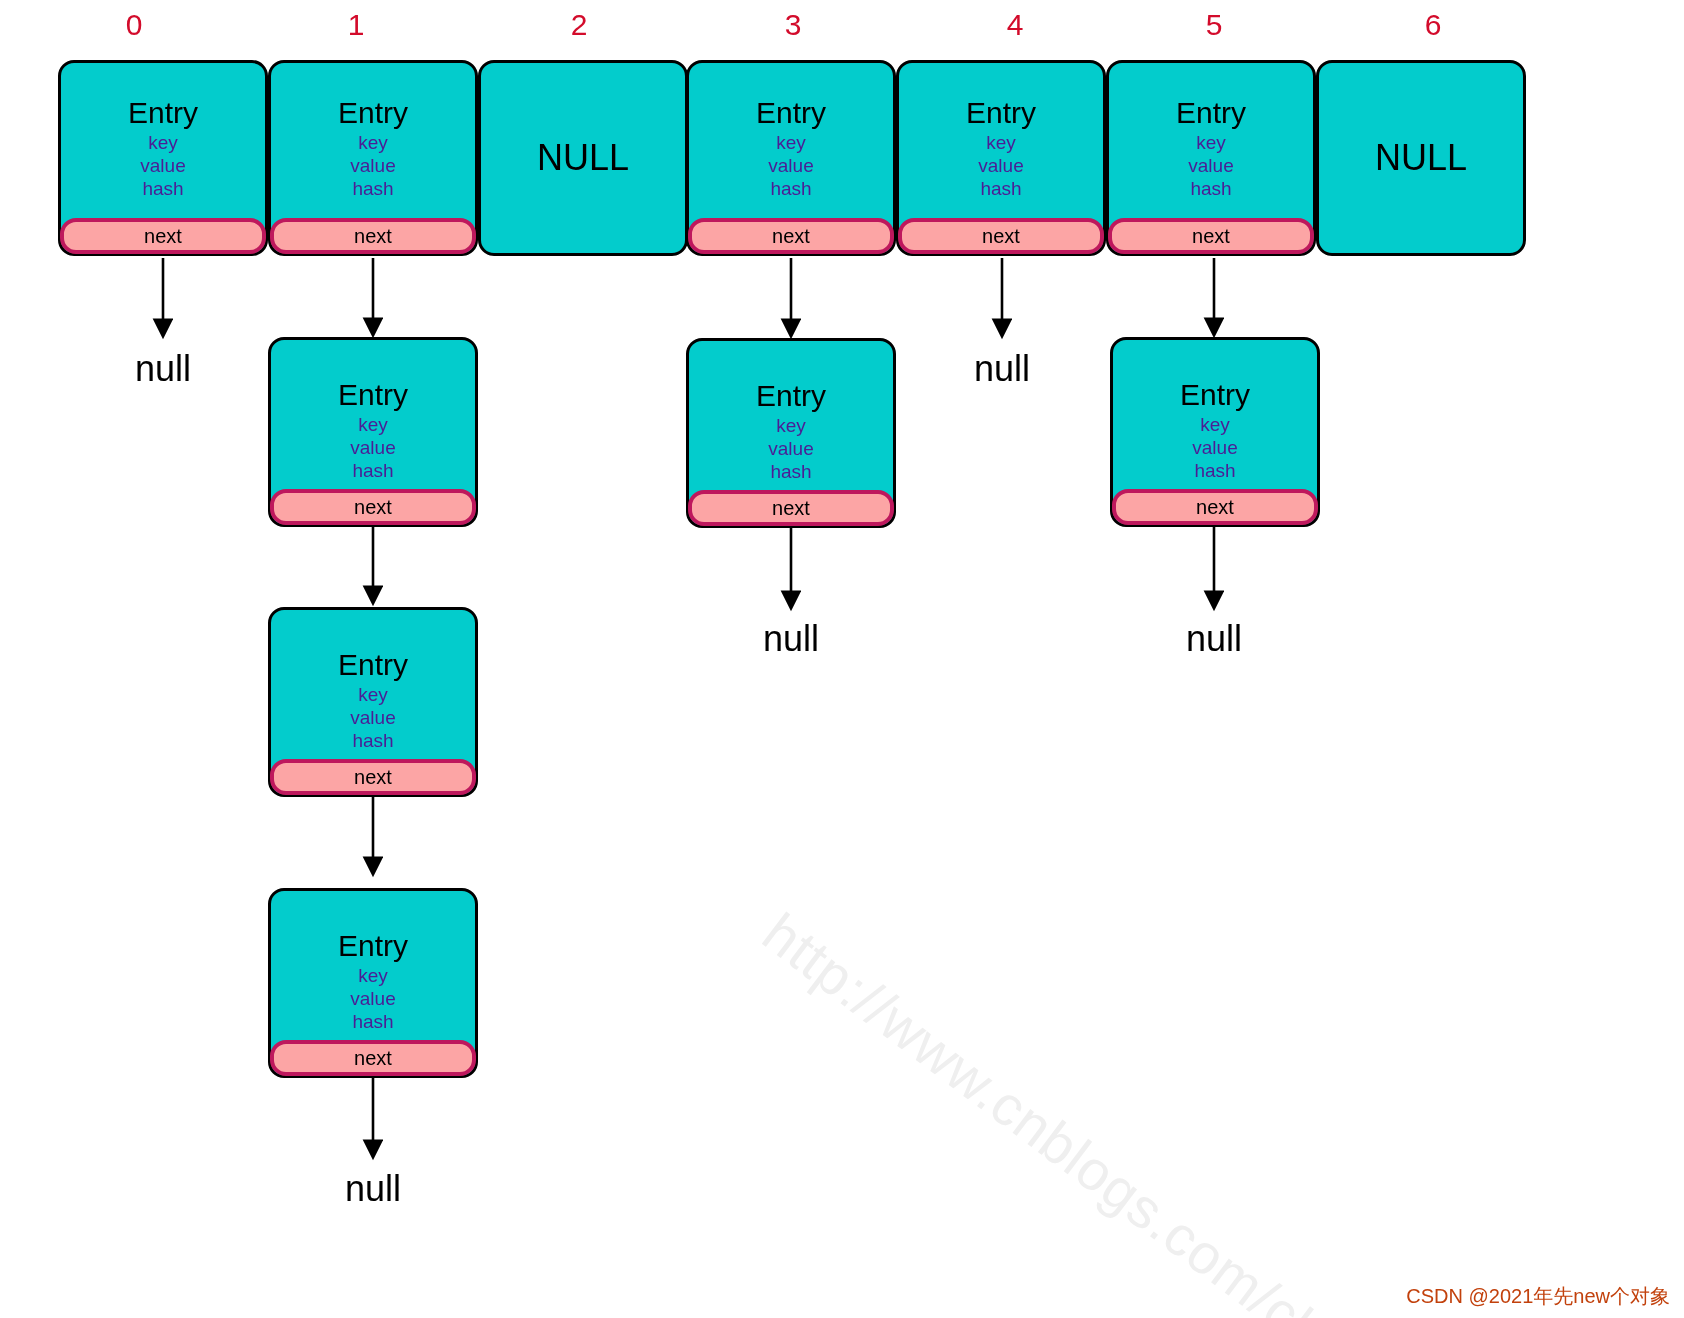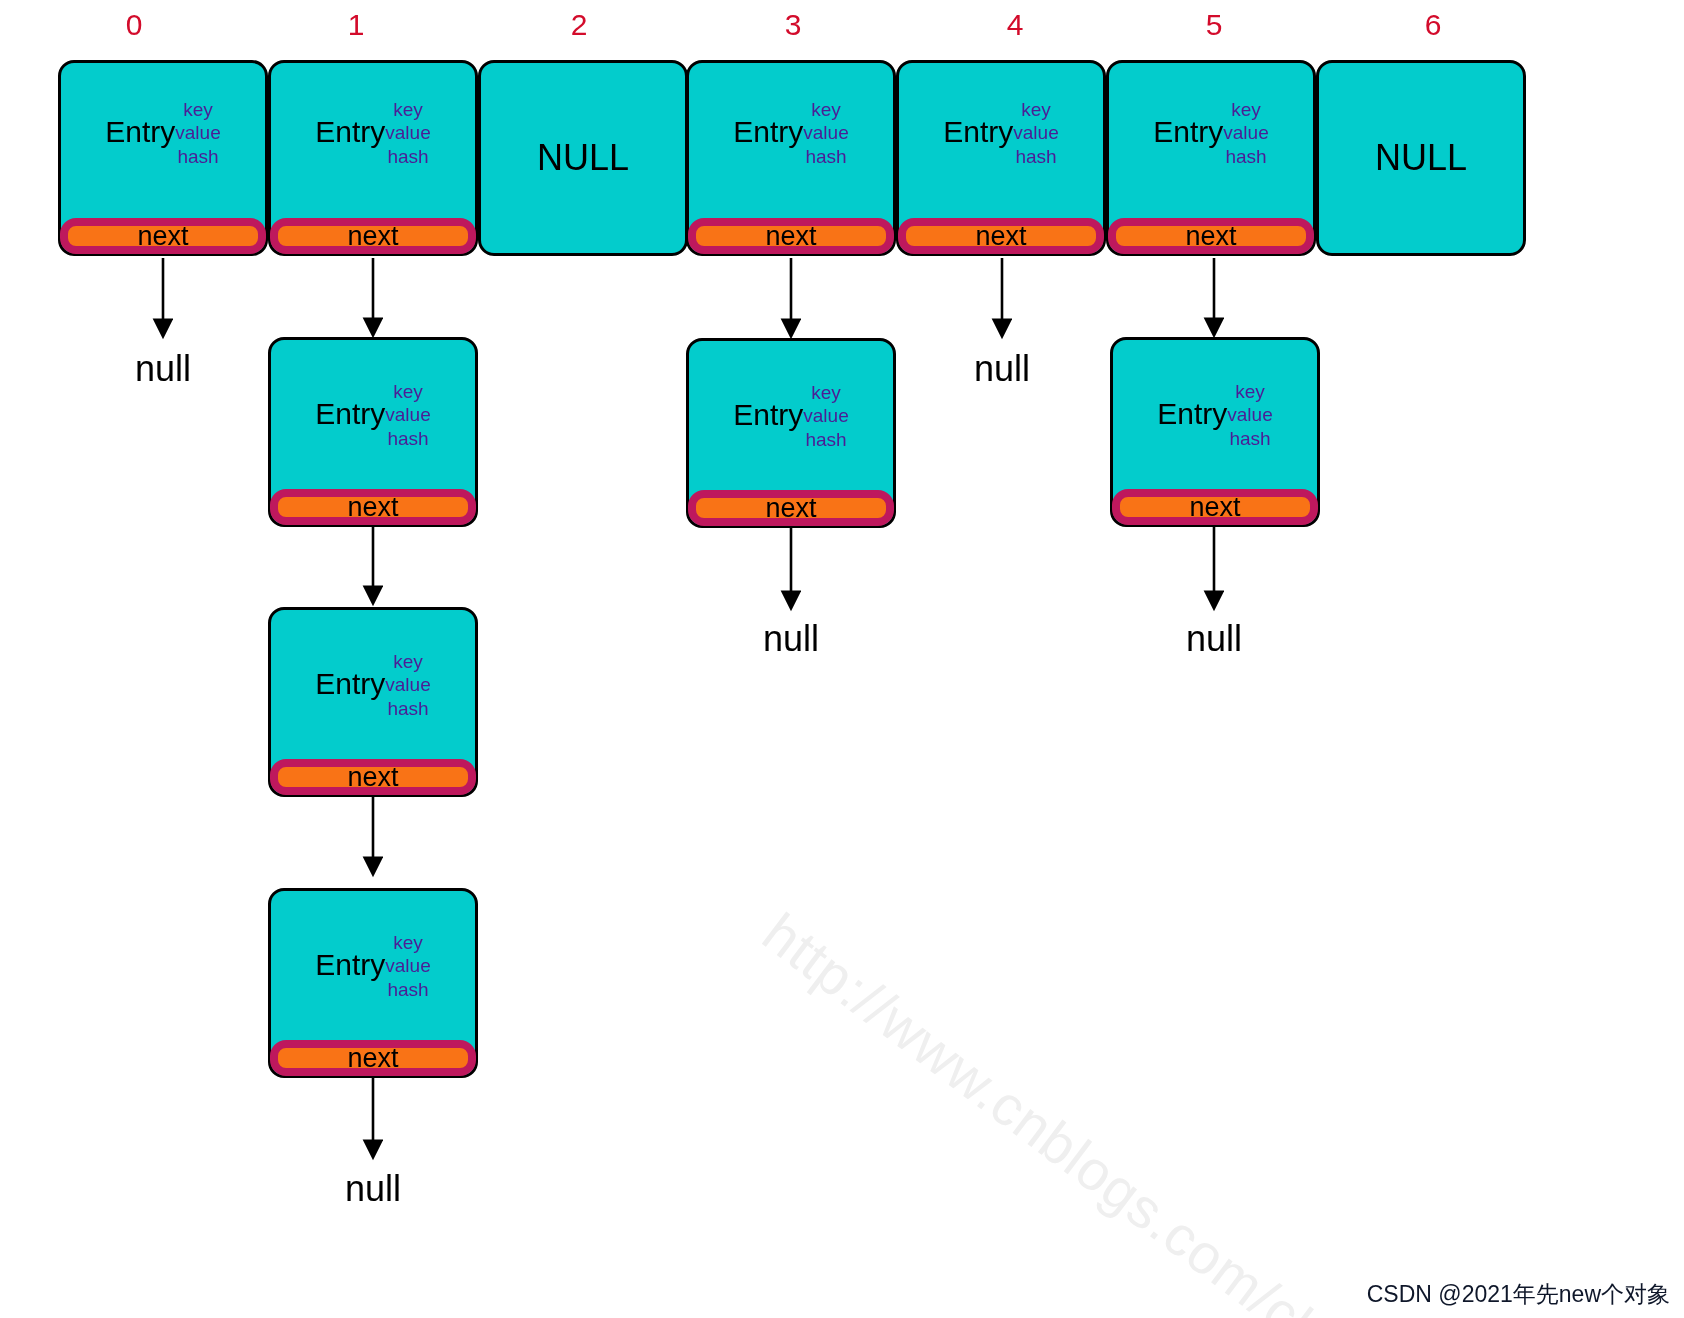--- a/index.html
+++ b/index.html
@@ -30,22 +30,22 @@
     white-space: nowrap;
     letter-spacing: 1px;
     pointer-events: none;
     user-select: none;
   }
 
   .csdn-footer {
     position: absolute;
     right: 14px;
     bottom: 8px;
-    font-size: 23px;
-    color: #0f172a;
+    font-size: 20px;
+    color: #c2410c;
     white-space: nowrap;
   }
 
   
   .index-label {
     position: absolute;
     font-size: 30px;
     color: #d30b2b;
     text-align: center;
     width: 60px;
@@ -63,24 +63,24 @@
     border-radius: 16px;
     background: #03cccc;
   }
   .bucket.null-cell {
     display: flex;
     align-items: center;
     justify-content: center;
   }
   .bucket-body {
     position: absolute;
-    left: 0; right: 0; top: 0;
+    left: 0; right: 0; top: 16px;
     height: 140px;
     display: flex;
-    flex-direction: row;
+    flex-direction: column;
     align-items: center;
     justify-content: center;
   }
   .entry-title {
     font-size: 30px;
     color: #000000;
     line-height: 1.06;
     margin-bottom: 2px;
   }
   .entry-fields {
@@ -89,27 +89,27 @@
     line-height: 1.22;
     text-align: center;
   }
   .next-bar {
     position: absolute;
     left: -1px;
     right: -1px;
     bottom: -1px;
     height: 36px;
     box-sizing: border-box;
-    border: 8px solid #be185d;
+    border: 4px solid #be185d;
     border-radius: 16px;
-    background: #f97316;
+    background: #fca5a5;
     display: flex;
     align-items: center;
     justify-content: center;
-    font-size: 27px;
+    font-size: 20px;
     color: #000000;
   }
   .null-text-big {
     font-size: 36px;
     color: #000000;
   }
 
   
   .node {
     position: absolute;

